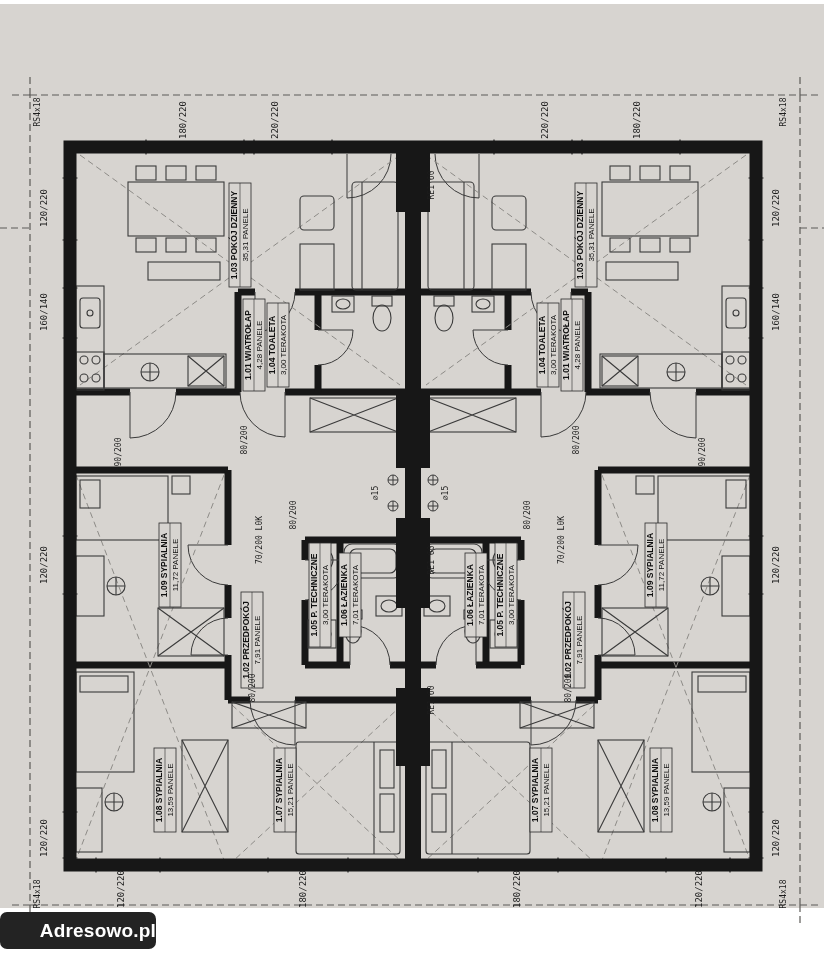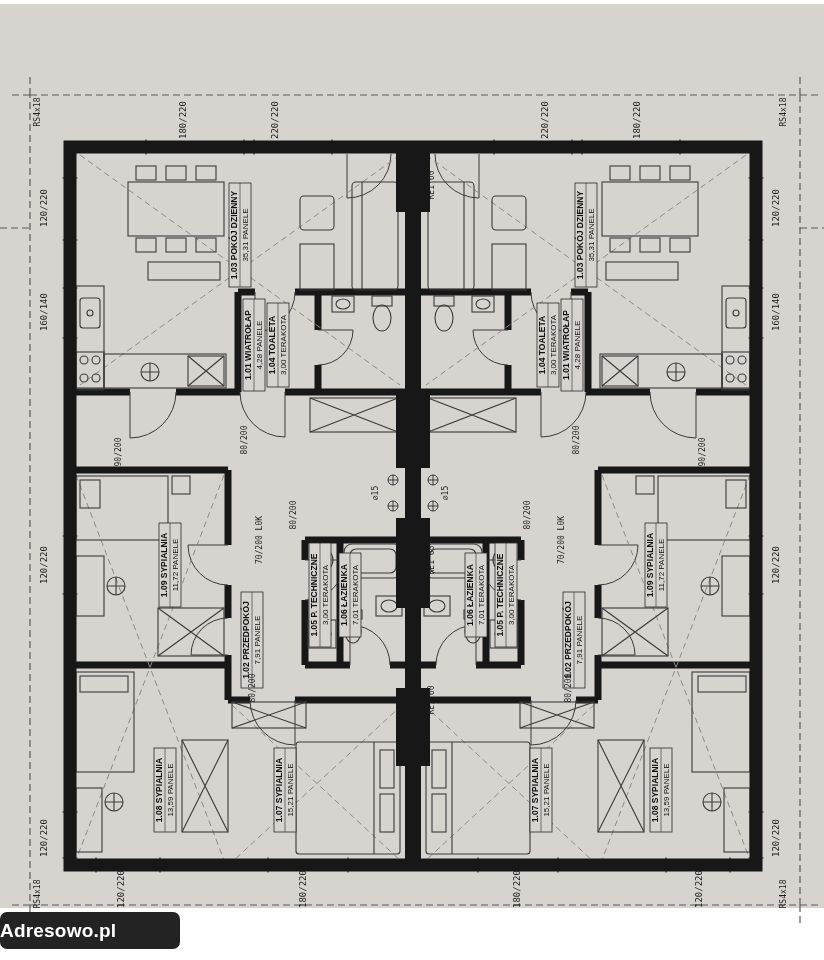--- a/index.html
+++ b/index.html
@@ -18,23 +18,23 @@
   .winclear{fill:#d7d4d0;stroke:none}
   .dashx{stroke:#8d8b87;stroke-width:1;stroke-dasharray:6 4;fill:none}
   .dashb{stroke:#5d5b58;stroke-width:1.2;stroke-dasharray:7 4;fill:none}
   .dim{font:9px "DejaVu Sans Mono",monospace;fill:#1c1c1c;text-anchor:middle}
   .dims{font:8px "DejaVu Sans Mono",monospace;fill:#1c1c1c;text-anchor:middle}
   .rl1{font:700 8.5px "Liberation Sans",sans-serif;fill:#101010;text-anchor:middle}
   .rl2{font:8px "Liberation Sans",sans-serif;fill:#101010;text-anchor:middle}
   .lblbox{fill:#d7d4d0;stroke:#2a2a2a;stroke-width:0.8}
   .lbldiv{stroke:#2a2a2a;stroke-width:0.6}
 
-  .watermark{position:absolute;left:0;top:912px;width:180px;height:37px;
+  .watermark{position:absolute;left:0;top:912px;width:156px;height:37px;
     background:#232323;color:#ffffff;border-radius:7px;
-    display:flex;align-items:center;justify-content:flex-start;
+    display:flex;align-items:center;justify-content:flex-end;
     font:700 19px "Liberation Sans",sans-serif;letter-spacing:.2px}
 </style>
 </head>
 <body>
 
 <div class="page">
 <svg width="824" height="960" viewBox="0 0 824 960">
 
   <rect class="paper" x="0" y="4" width="824" height="904"></rect>
 

